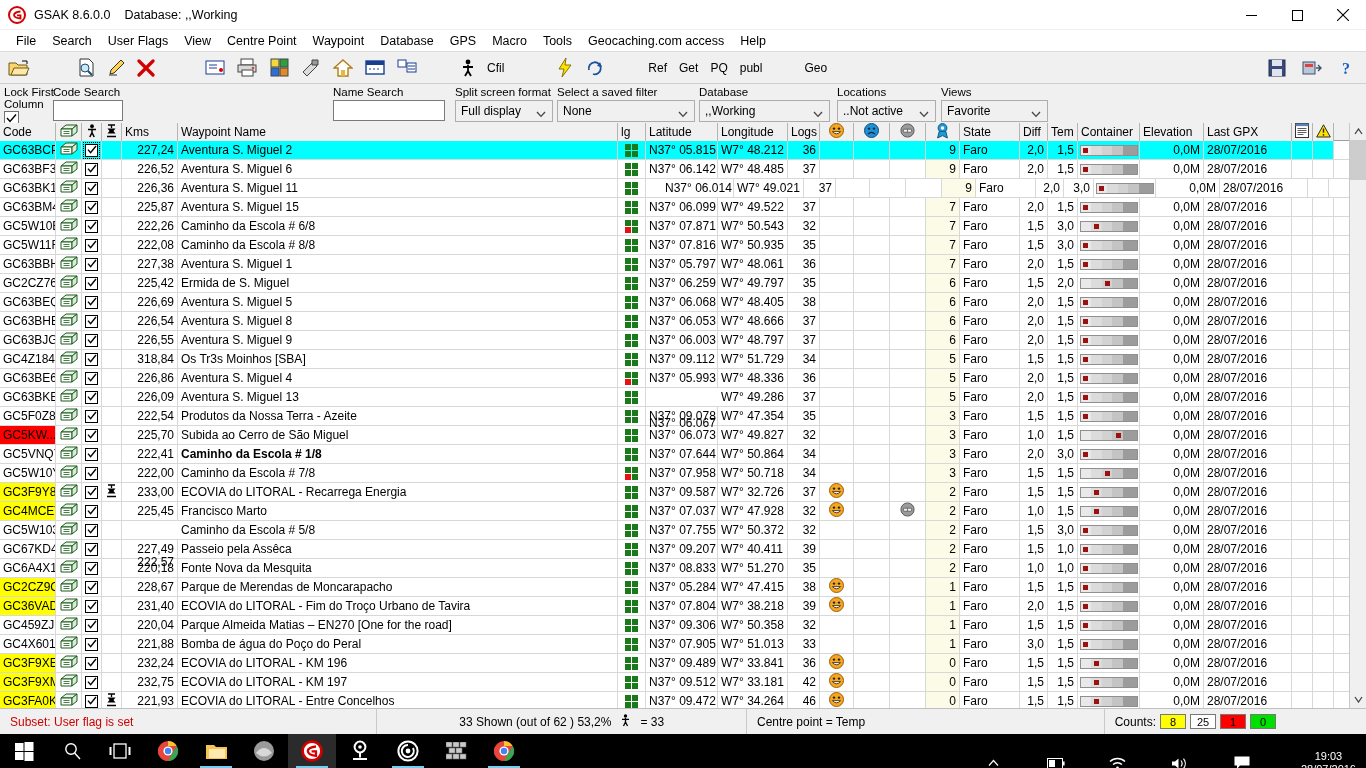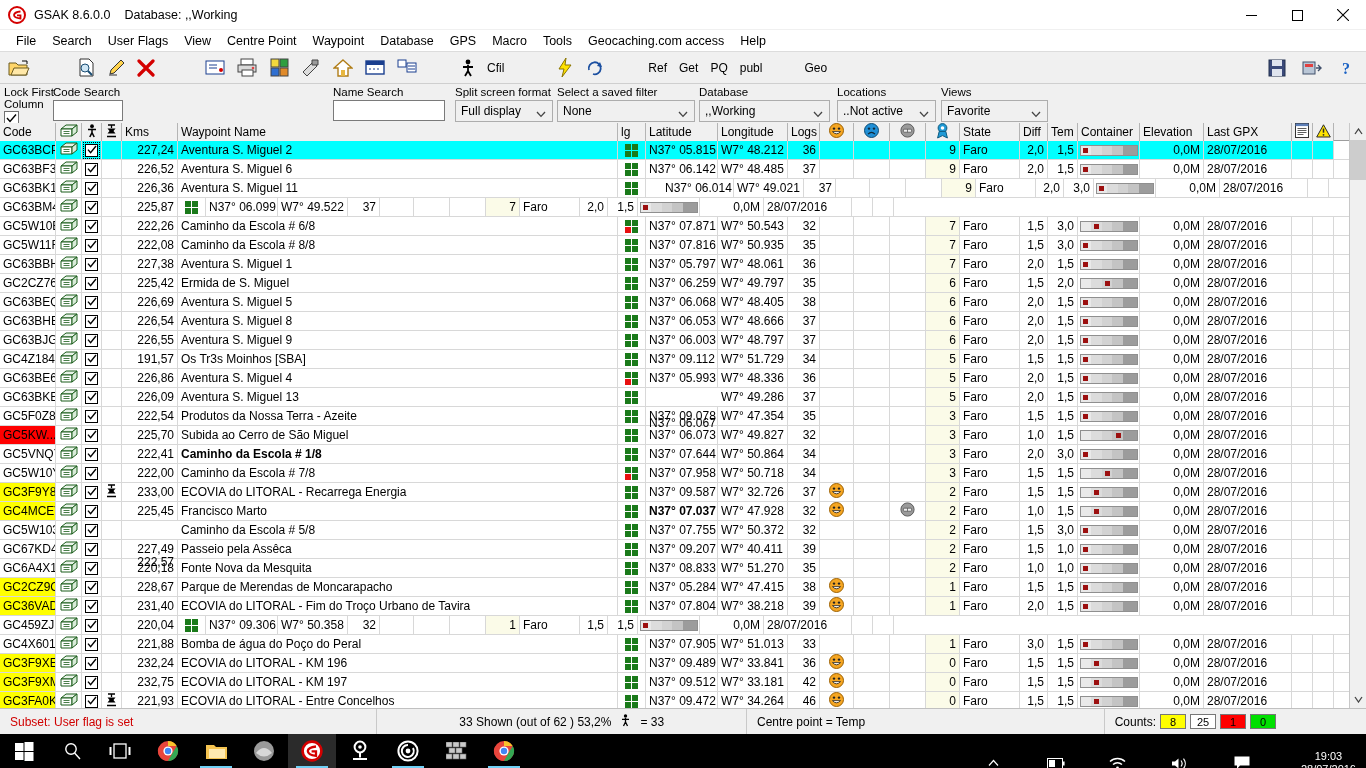--- a/index.html
+++ b/index.html
@@ -784,20 +784,23 @@
             <span class="rowchk">
                <svg width="10" height="10" viewBox="0 0 10 10">
                 <path d="M1 4.6 L3.6 7.6 L9 1" fill="none" stroke="#000" stroke-width="1.4"></path>
               </svg>
              </span>
           </div>
           <div class="gc ctr" style="width: 20px; min-width: 20px;"></div>
           <div class="gc num" style="width: 56px; min-width: 56px;">
             <span>225,87</span>
           </div>
+          <div class="gc" style="width: 440px; min-width: 440px;">
+            <span>Aventura S. Miguel 15</span>
+          </div>
           <div class="gc ctr" style="width: 28px; min-width: 28px;">
             <span class="lgbox">
     <i></i>
               <i></i>
               <i class=""></i>
               <i></i>
             </span>
           </div>
           <div class="gc" style="width: 72px; min-width: 72px;">
             <span>N37° 06.099</span>
@@ -1395,21 +1398,21 @@
           </div>
           <div class="gc ctr" style="width: 20px; min-width: 20px;">
             <span class="rowchk">
                <svg width="10" height="10" viewBox="0 0 10 10">
                 <path d="M1 4.6 L3.6 7.6 L9 1" fill="none" stroke="#000" stroke-width="1.4"></path>
               </svg>
              </span>
           </div>
           <div class="gc ctr" style="width: 20px; min-width: 20px;"></div>
           <div class="gc num" style="width: 56px; min-width: 56px;">
-            <span>191,57</span>
+            <span>318,84</span>
           </div>
           <div class="gc" style="width: 440px; min-width: 440px;">
             <span>Os Tr3s Moinhos [SBA]</span>
           </div>
           <div class="gc ctr" style="width: 28px; min-width: 28px;">
             <span class="lgbox">
     <i></i>
               <i></i>
               <i class=""></i>
               <i></i>
@@ -2037,21 +2040,21 @@
             <span>Francisco Marto</span>
           </div>
           <div class="gc ctr" style="width: 28px; min-width: 28px;">
             <span class="lgbox">
     <i></i>
               <i></i>
               <i class=""></i>
               <i></i>
             </span>
           </div>
-          <div class="gc" style="width: 72px; min-width: 72px; font-weight: bold;">
+          <div class="gc" style="width: 72px; min-width: 72px;">
             <span>N37° 07.037</span>
           </div>
           <div class="gc" style="width: 70px; min-width: 70px;">
             <span>W7° 47.928</span>
           </div>
           <div class="gc num" style="width: 32px; min-width: 32px;">
             <span>32</span>
           </div>
           <div class="gc ctr" style="width: 34px; min-width: 34px;">
             <span><svg width="15" height="15" viewBox="0 0 15 15">
@@ -2514,20 +2517,23 @@
           <div class="gc ctr" style="width: 20px; min-width: 20px;">
             <span class="rowchk">
                <svg width="10" height="10" viewBox="0 0 10 10">
                 <path d="M1 4.6 L3.6 7.6 L9 1" fill="none" stroke="#000" stroke-width="1.4"></path>
               </svg>
              </span>
           </div>
           <div class="gc ctr" style="width: 20px; min-width: 20px;"></div>
           <div class="gc num" style="width: 56px; min-width: 56px;">
             <span>220,04</span>
+          </div>
+          <div class="gc" style="width: 440px; min-width: 440px;">
+            <span>Parque Almeida Matias – EN270 [One for the road]</span>
           </div>
           <div class="gc ctr" style="width: 28px; min-width: 28px;">
             <span class="lgbox">
     <i></i>
               <i></i>
               <i class=""></i>
               <i></i>
             </span>
           </div>
           <div class="gc" style="width: 72px; min-width: 72px;">

